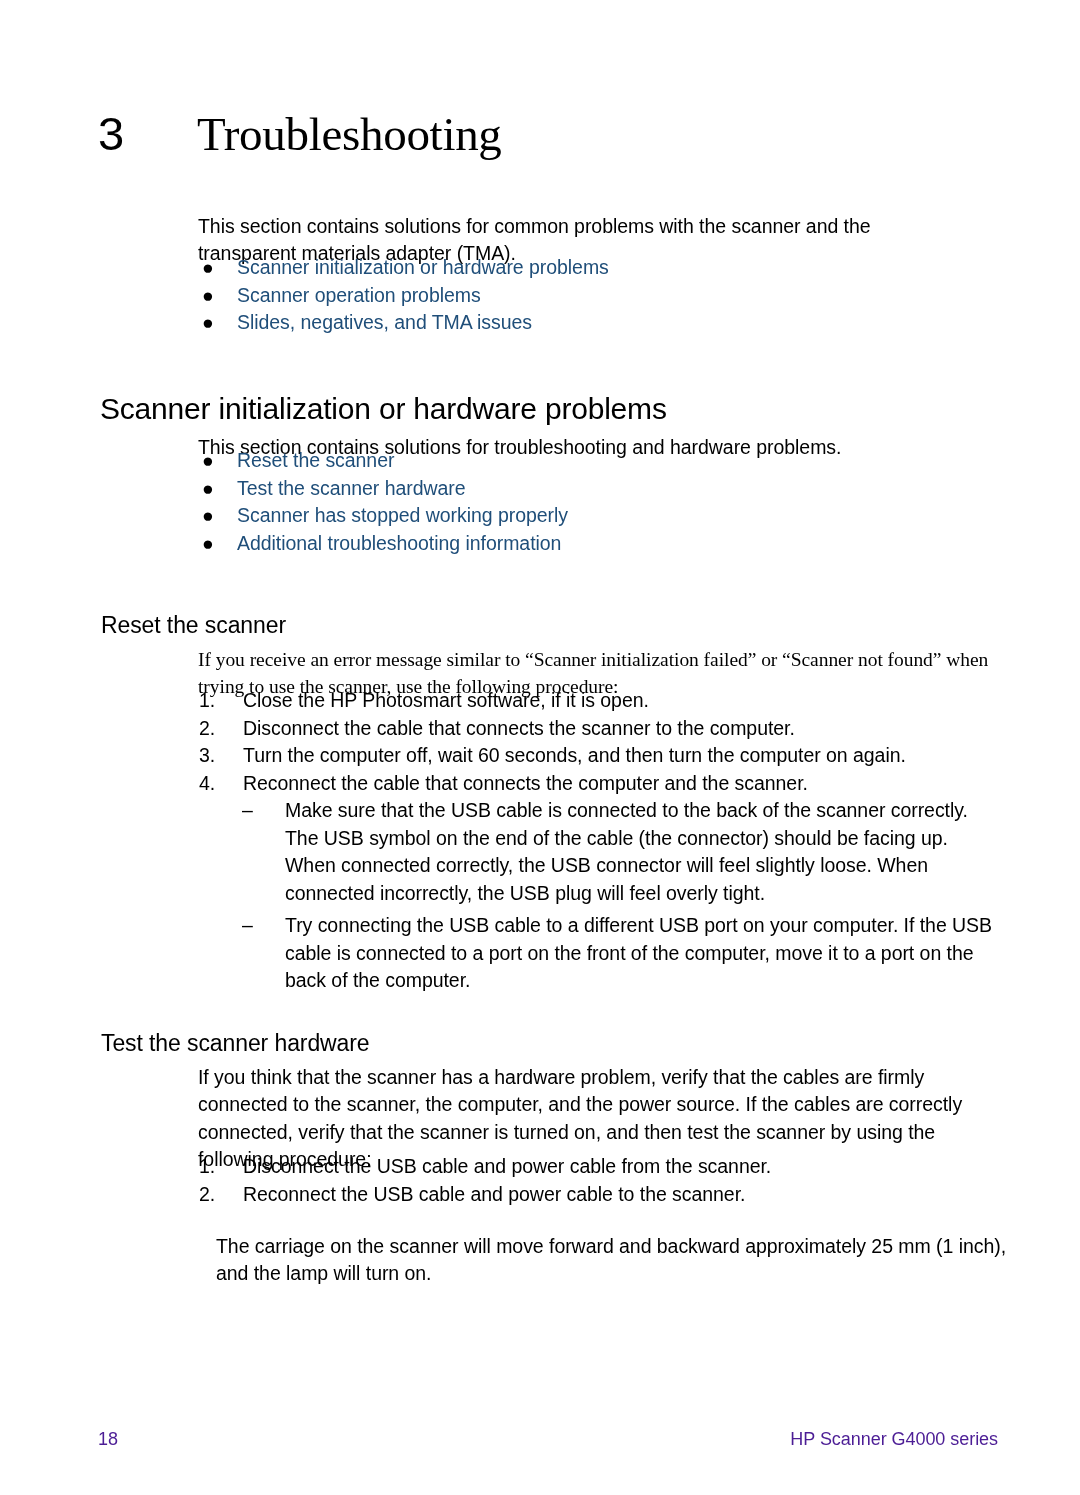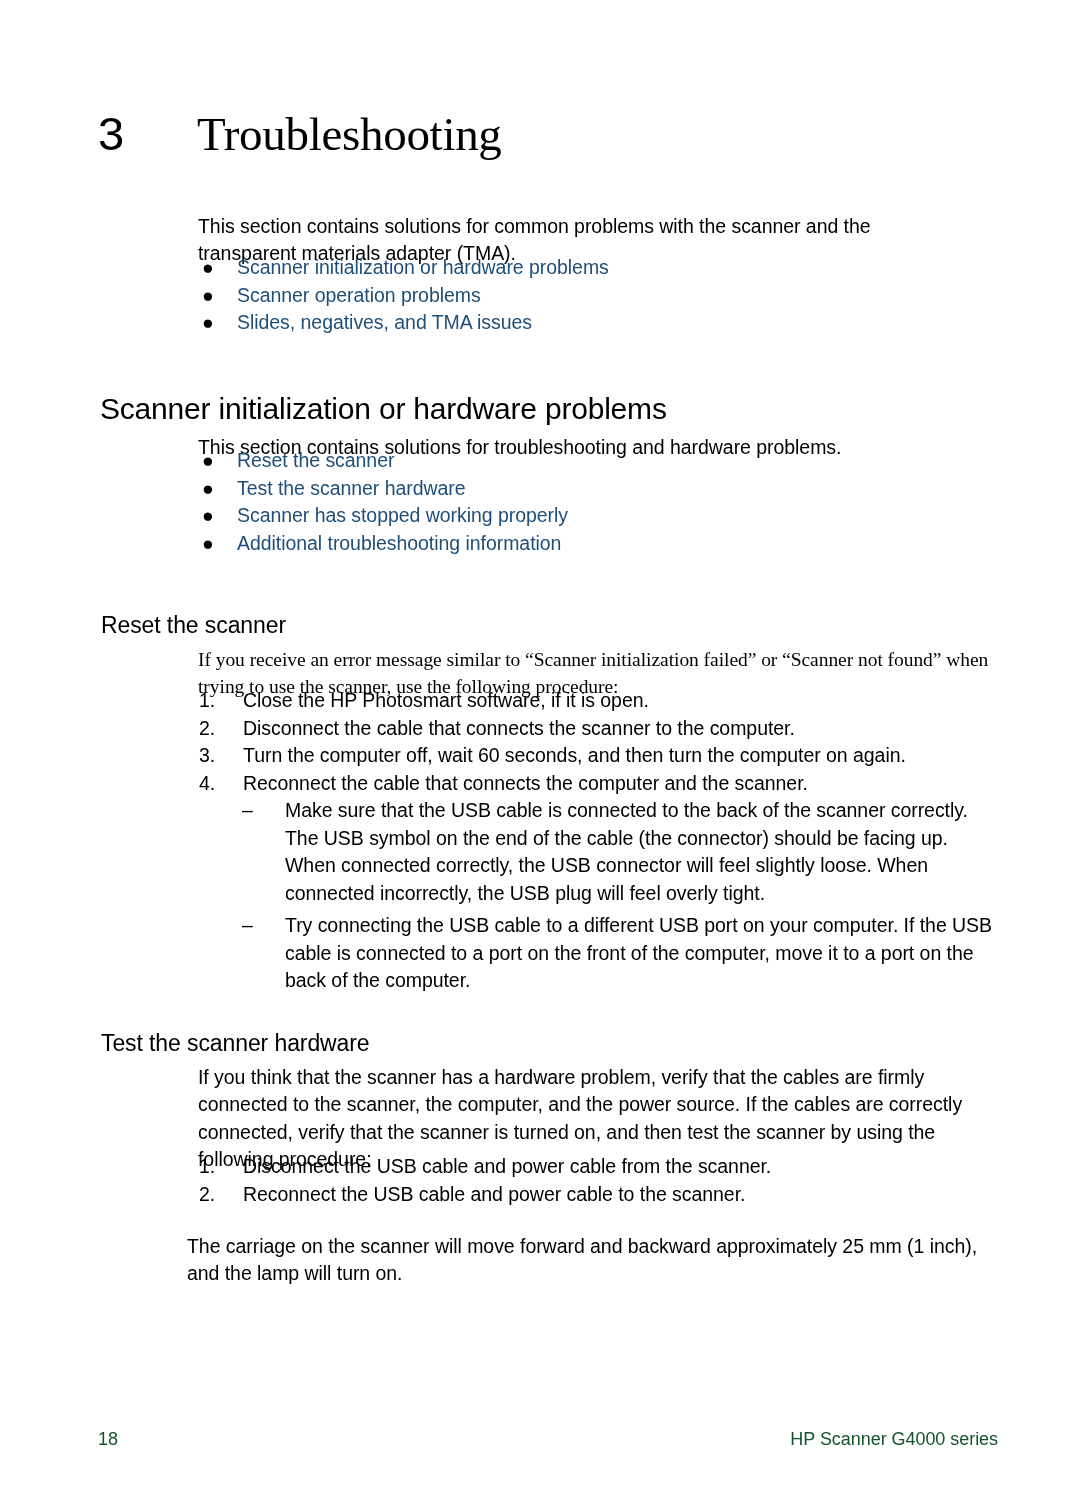--- a/index.html
+++ b/index.html
@@ -155,21 +155,21 @@
   .footer {
     position: absolute;
     left: 98px;
     right: 82px;
     top: 1428px;
     display: flex;
     justify-content: space-between;
     align-items: baseline;
     font-size: 18px;
     line-height: 22px;
-    color: #14532d;
+    color: #4c1d95;
     letter-spacing: -0.05px;
   }
 </style>
 </head>
 <body>
 
 <div class="page">
 
   <div class="chapter-header">
     <div class="chapter-number">3</div>
@@ -258,21 +258,21 @@
     <li>
       <span class="marker">1.</span>
       <span>Disconnect the USB cable and power cable from the scanner.</span>
     </li>
     <li>
       <span class="marker">2.</span>
       <span>Reconnect the USB cable and power cable to the scanner.</span>
     </li>
   </ol>
 
-  <p class="body-text" style="left:187px; top:1213px; width:800px;">The carriage on the scanner will move forward and backward approximately 25 mm (1 inch), and the lamp will turn on.</p>
+  <p class="body-text" style="left:216px; top:1213px; width:800px;">The carriage on the scanner will move forward and backward approximately 25 mm (1 inch), and the lamp will turn on.</p>
 
 
   <div class="footer">
     <span>18</span>
     <span>HP Scanner G4000 series</span>
   </div>
 
 </div>
 
 </body></html>

